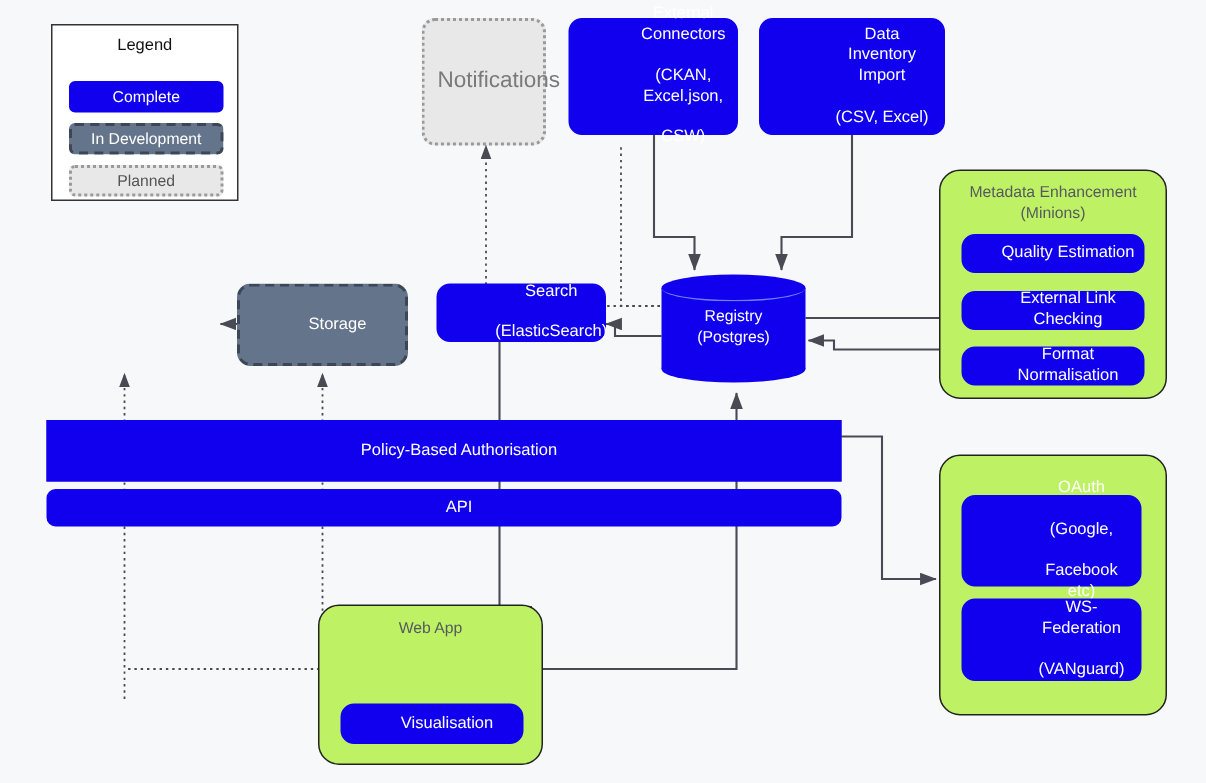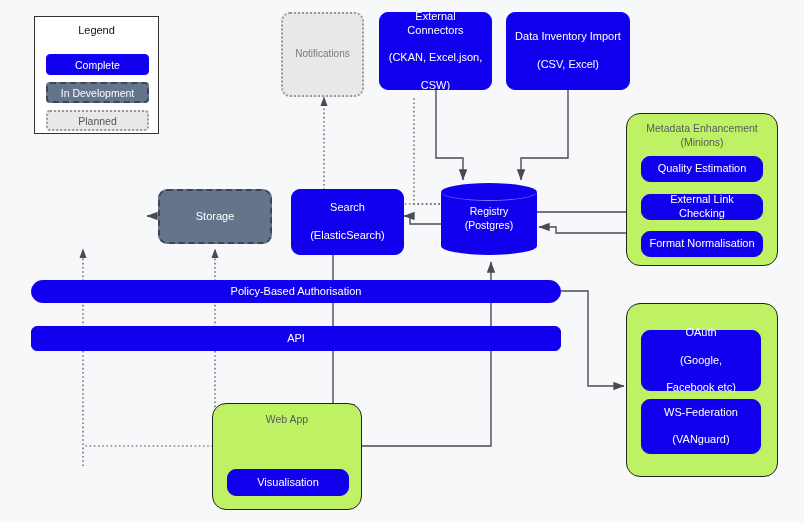--- a/index.html
+++ b/index.html
@@ -14,36 +14,36 @@
   
   .node{
     position:absolute;
     box-sizing:border-box;
     display:flex;align-items:center;justify-content:center;
     text-align:center;
     border-radius:9px;
     line-height:1.25;
     z-index:3;
   }
-  .node span{display:block;padding:0 4px;}
+  .node span{display:block;padding:0 4px;margin-left:20px;}
 
   .n-complete{
     background:#1100ee;color:#ffffff;
     border:1px solid #1100ee;
     font-size:11px;
   }
   .n-dev{
     background:#64748b;color:#ffffff;
     border:2px dashed #3c4654;
     font-size:11px;
   }
   .n-planned{
     background:#e8e8e8;color:#7a7a7a;
     border:2px dotted #9a9a9a;
-    font-size:10px;
+    font-size:15px;
   }
 
   
   .group{
     position:absolute;box-sizing:border-box;
     background:#bef264;
     border:1.5px solid #222222;
     border-radius:14px;
     z-index:2;
   }
@@ -186,38 +186,38 @@
   </div>
   <div class="node n-complete" style="left:641px;top:231px;width:122px;height:26px;">
     <span>Format Normalisation</span>
   </div>
 
 
   <div class="node n-dev" style="left:158px;top:189px;width:114px;height:55px;">
     <span>Storage</span>
   </div>
 
-  <div class="node n-complete" style="left:291px;top:189px;width:113px;height:66px;">
+  <div class="node n-complete" style="left:291px;top:189px;width:113px;height:39px;">
     <span>
       <span>Search</span><br>
       <span>(ElasticSearch)</span>
     </span>
   </div>
 
   <div id="registry">
     <div class="cyl-bottom"></div>
     <div class="cyl-body"></div>
     <div class="cyl-top"></div>
     <div class="cyl-label">
       <span>Registry</span><br>
       <span>(Postgres)</span>
     </div>
   </div>
 
-  <div class="node n-complete" style="left:31px;top:280px;width:530px;height:23px;border-radius:12px;">
+  <div class="node n-complete" style="left:31px;top:280px;width:530px;height:41px;border-radius:0;">
     <span>Policy-Based Authorisation</span>
   </div>
 
   <div class="node n-complete" style="left:31px;top:326px;width:530px;height:25px;border-radius:6px;">
     <span>API</span>
   </div>
 
   <div class="group" style="left:626px;top:303px;width:152px;height:174px;">
     <div class="group-title" style="top:9px;margin-top:28px;">
       <span>Authentication</span>

